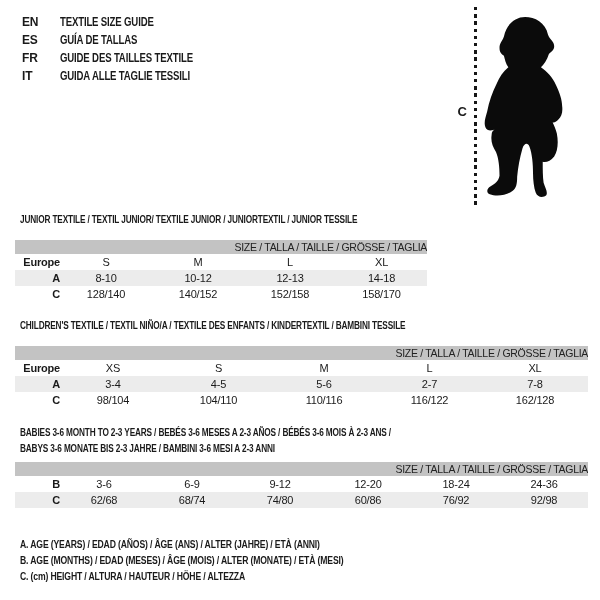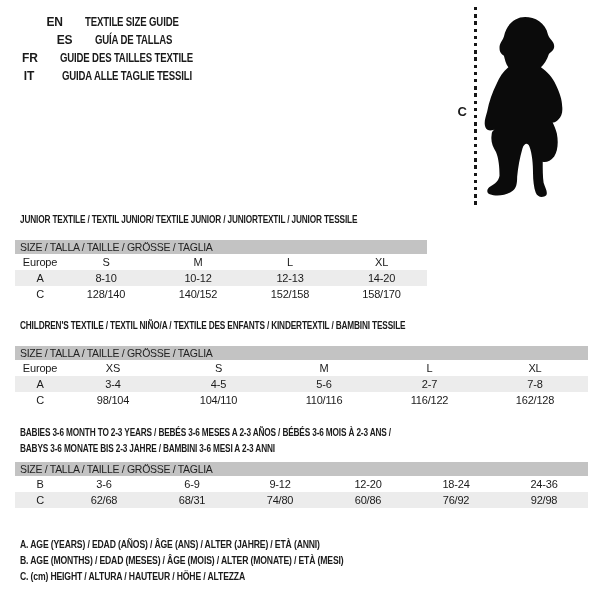--- a/index.html
+++ b/index.html
@@ -7,39 +7,39 @@
     position:relative;
     width:600px;height:600px;
     background:#ffffff;
     font-family:"Liberation Sans","DejaVu Sans",sans-serif;
     color:#1a1a1a;
     letter-spacing:-0.2px;
     overflow:hidden;
   }
   
   .lang-list{position:absolute;left:22px;top:13px;}
-  .lang-row{display:flex;height:18px;line-height:18px;font-size:12px;font-weight:bold;justify-content:center;}
+  .lang-row{display:flex;height:18px;line-height:18px;font-size:12px;font-weight:bold;}
   .lang-code{width:38px;flex:0 0 38px;}
   .lang-label{white-space:nowrap;transform:scaleX(0.8);transform-origin:0 50%;}
   
   .measure-label{position:absolute;left:454px;top:104px;width:16px;text-align:center;
     font-size:13px;font-weight:bold;}
   .measure-line{position:absolute;left:474px;top:7px;width:3px;height:201px;
     background:repeating-linear-gradient(to bottom,#161616 0 3.5px,transparent 3.5px 7.2px);}
   .silhouette{position:absolute;left:481px;top:4px;}
   
   .sec-title{position:absolute;left:20px;font-size:11px;font-weight:bold;line-height:14px;
     white-space:nowrap;transform:scaleX(0.75);transform-origin:0 50%;}
   
   .size-table{position:absolute;left:15px;border-collapse:collapse;table-layout:fixed;
     font-size:11px;color:#1a1a1a;}
   .size-table td{padding:0;height:16px;text-align:center;vertical-align:middle;overflow:hidden;}
-  .size-table tr.bar td{background:#c3c3c3;text-align:left;padding-left:5px;height:14px;
+  .size-table tr.bar td{background:#c3c3c3;text-align:right;padding-left:5px;height:14px;
     font-size:10.5px;letter-spacing:-0.3px;color:#222;}
-  .size-table td.lbl{text-align:center;padding-left:5px;}
+  .size-table td.lbl{text-align:right;padding-left:5px;font-weight:bold;}
   .size-table tr.alt td{background:#ececec;}
   
   .legend-line{position:absolute;left:20px;font-size:11.5px;font-weight:bold;line-height:14px;
     white-space:nowrap;transform:scaleX(0.75);transform-origin:0 50%;}
 </style>
 </head>
 <body>
 
 <div class="page">
 
@@ -120,21 +120,21 @@
       <td>S</td>
       <td>M</td>
       <td>L</td>
       <td>XL</td>
     </tr>
     <tr class="alt">
       <td class="lbl">A</td>
       <td>8-10</td>
       <td>10-12</td>
       <td>12-13</td>
-      <td>14-20</td>
+      <td>14-18</td>
     </tr>
     <tr>
       <td class="lbl">C</td>
       <td>128/140</td>
       <td>140/152</td>
       <td>152/158</td>
       <td>158/170</td>
     </tr>
   </tbody>
     </table>
@@ -201,21 +201,21 @@
       <td>3-6</td>
       <td>6-9</td>
       <td>9-12</td>
       <td>12-20</td>
       <td>18-24</td>
       <td>24-36</td>
     </tr>
     <tr class="alt">
       <td class="lbl">C</td>
       <td>62/68</td>
-      <td>68/31</td>
+      <td>68/74</td>
       <td>74/80</td>
       <td>60/86</td>
       <td>76/92</td>
       <td>92/98</td>
     </tr>
   </tbody>
     </table>
 
   <div class="legend-line" style="top:537px">A. AGE (YEARS) / EDAD (AÑOS) / ÂGE (ANS) / ALTER (JAHRE) / ETÀ (ANNI)</div>
   <div class="legend-line" style="top:553px">B. AGE (MONTHS) / EDAD (MESES) / ÂGE (MOIS) / ALTER (MONATE) / ETÀ (MESI)</div>

